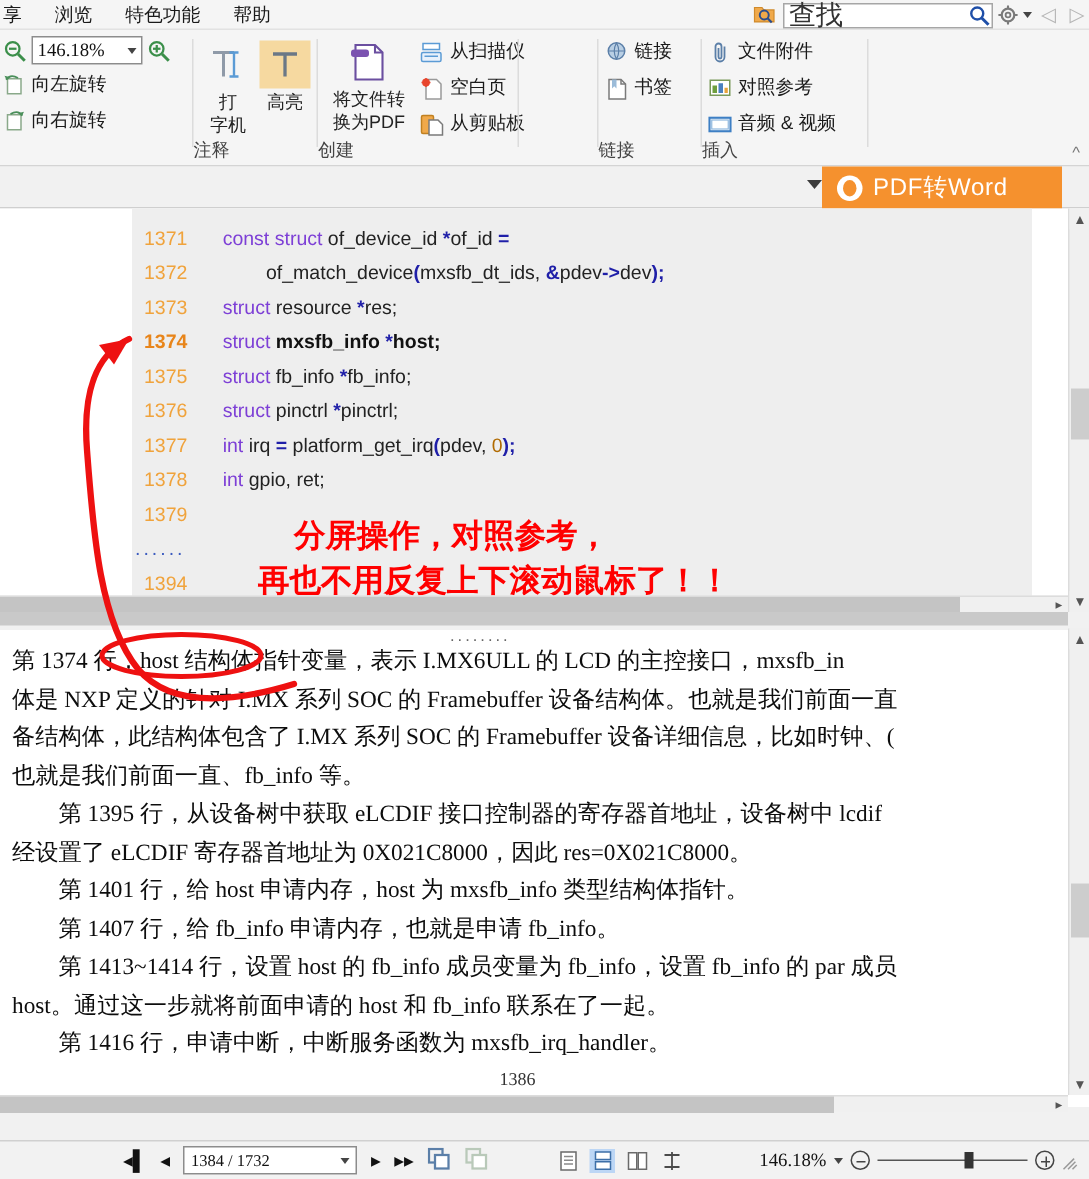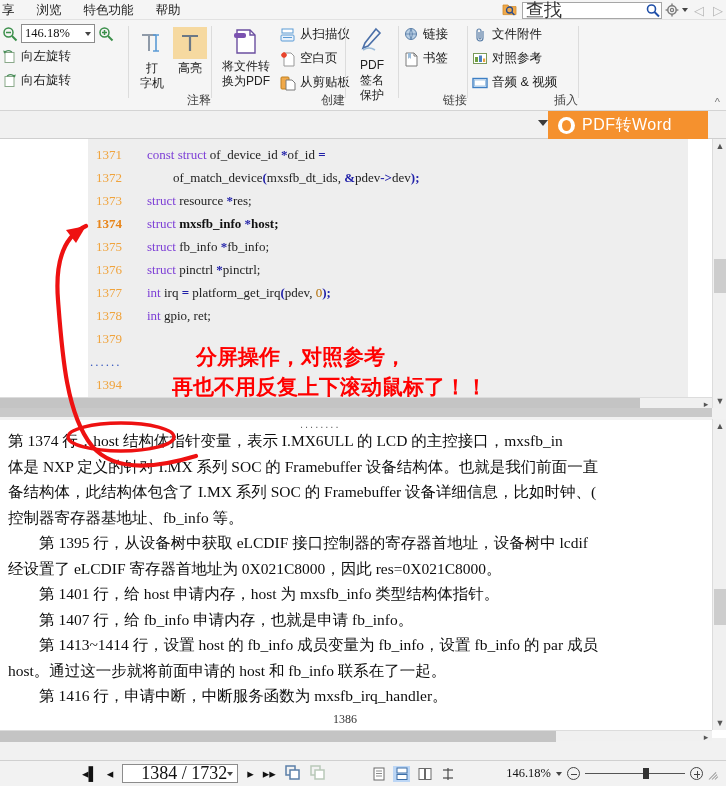--- a/index.html
+++ b/index.html
@@ -39,21 +39,21 @@
   .nav-arrow { font-size: 13px; color: #b5b5b5; padding: 0 3px; }
 
   
   .ribbon {
     position: absolute; left: 0; top: 20px; width: 726px; height: 91px;
     background: #f5f5f5; border-bottom: 1px solid #d4d4d4;
   }
   .rib-group { position: absolute; top: 0; height: 91px; }
   .rib-sep { position: absolute; top: 6px; width: 1px; height: 72px; background: #dcdcdc; }
   .rib-caption {
-    position: absolute; bottom: 2px; width: 100%; text-align: right;
+    position: absolute; bottom: 2px; width: 100%; text-align: left;
     font-size: 12px; color: #444;
   }
 
   
   .zoom-row { position: absolute; left: 2px; top: 4px; display: flex; align-items: center; gap: 3px; }
   .zoom-combo {
     display: flex; align-items: center; height: 19px; width: 74px;
     border: 1px solid #8c8c8c; background: #fff; padding: 0 3px;
   }
   .zoom-combo .v { flex: 1; font-size: 12.5px; color: #111; font-family: "Liberation Serif", serif; }
@@ -91,21 +91,21 @@
 
   
   .pane-top {
     position: absolute; left: 0; top: 139px; width: 726px; height: 268px;
     background: #ffffff; overflow: hidden;
   }
   .code-block {
     position: absolute; left: 88px; top: 0px; width: 600px; background: #eeeeee;
     padding: 4px 0 6px 0;
   }
-  .cline { display: flex; height: 23px; align-items: center; font-family: Liberation Serif, serif; font-size: 13px; }
+  .cline { display: flex; height: 23px; align-items: flex-end; font-family: Liberation Sans, sans-serif; font-size: 13px; }
   .cno { width: 46px; text-align: left; color: #f0a33c; flex: none; padding-left: 8px; }
   .cno.bold { color: #e8851a; font-weight: bold; }
   .ctxt { white-space: pre; color: #222; }
   .kw { color: #7d3fd6; }
   .id { color: #222; }
   .pun { color: #1f1fa8; font-weight: bold; }
   .num { color: #b06a00; }
   .bld { font-weight: bold; color: #111; }
   .dots { color: #3b5bbf; letter-spacing: 2px; padding-left: 2px; }
 
@@ -152,21 +152,21 @@
     position: absolute; left: 0; bottom: 0; width: 726px; height: 26px;
     background: #f2f2f2; border-top: 1px solid #d0d0d0;
     display: flex; align-items: center;
   }
   .nav-grp { position: absolute; left: 82px; display: flex; align-items: center; gap: 9px; }
   .navbtn { font-size: 13px; color: #111; cursor: default; }
   .page-combo {
     display: flex; align-items: center; height: 19px; width: 116px;
     border: 1px solid #8c8c8c; background: #fff; padding: 0 4px;
   }
-  .page-combo .v { flex: 1; font-size: 18px; color: #111; font-family: "Liberation Serif", serif; text-align: right; }
+  .page-combo .v { flex: 1; font-size: 11px; color: #111; font-family: "Liberation Serif", serif; }
   .view-grp { position: absolute; left: 370px; display: flex; align-items: center; gap: 6px; }
   .vbtn { width: 17px; height: 16px; display:flex; align-items:center; justify-content:center; }
   .vbtn.sel { background: #bcd6f5; }
   .zoom-grp { position: absolute; right: 6px; display: flex; align-items: center; gap: 5px; }
   .zoom-val { font-size: 12.5px; color: #111; font-family: "Liberation Serif", serif; }
   .slider-track { width: 100px; height: 1px; background: #555; position: relative; }
   .slider-thumb { position: absolute; left: 58px; top: -5px; width: 6px; height: 11px; background: #333; }
   .circ { width: 13px; height: 13px; border-radius: 50%; border: 1px solid #444; position: relative; }
   .circ:before { content:""; position:absolute; left:2.5px; top:5.5px; width:6px; height:1px; background:#444; }
   .circ.plus:after { content:""; position:absolute; left:5.5px; top:2.5px; width:1px; height:7px; background:#444; }
@@ -318,33 +318,20 @@
         <svg width="16" height="16" viewBox="0 0 16 16">
           <rect x="1" y="2" width="8" height="12" rx="1" fill="#f0a94a" stroke="#c08020" stroke-width="1"></rect>
           <path d="M6 5 h6 l3 3 v7 H6 z" fill="#fff" stroke="#7a7a7a" stroke-width="1"></path>
         </svg>
         <span class="lbl">从剪贴板</span>
       </div>
       <div class="rib-caption">创建</div>
     </div>
     <div class="rib-sep" style="left:345px;"></div>
 
-    <div class="rib-group" style="left:346px; width:52px;">
-      <div class="bigbtn" style="left:4px; top:3px; width:44px;">
-        <div class="glyph">
-          <svg width="28" height="28" viewBox="0 0 28 28">
-            <path d="M18 3 l4 4 L10 20 l-5 2 l2 -5 z" fill="none" stroke="#4a6fa8" stroke-width="1.6"></path>
-            <path d="M5 24 q6 -4 12 0" fill="none" stroke="#9bbbd8" stroke-width="1.6"></path>
-          </svg>
-        </div>
-        <div class="lbl">PDF</div>
-        <div class="lbl">签名</div>
-        <div class="lbl">保护</div>
-      </div>
-    </div>
     <div class="rib-sep" style="left:398px;"></div>
 
     <div class="rib-group" style="left:399px; width:68px;">
       <div class="smallrow" style="left:4px; top:6px;">
         <svg width="16" height="16" viewBox="0 0 16 16">
           <circle cx="8" cy="7" r="5.5" fill="#b9cfe4" stroke="#5b7fa8" stroke-width="1"></circle>
           <path d="M2.5 7 h11 M8 1.5 q3 5.5 0 11 M8 1.5 q-3 5.5 0 11" fill="none" stroke="#5b7fa8" stroke-width="0.8"></path>
         </svg>
         <span class="lbl">链接</span>
       </div>
@@ -462,21 +449,21 @@
   </div>
 
   <div class="split-band" style="top:408px;"></div>
 
   <div class="pane-bot">
     <div class="dotmark" style="left:300px; top:-2px;">........</div>
     <div id="docbody" style="padding-top:8px;">
         <div class="doc-p">第 1374 行，host 结构体指针变量，表示 I.MX6ULL 的 LCD 的主控接口，mxsfb_in</div>
         <div class="doc-p">体是 NXP 定义的针对 I.MX 系列 SOC 的 Framebuffer 设备结构体。也就是我们前面一直</div>
         <div class="doc-p">备结构体，此结构体包含了 I.MX 系列 SOC 的 Framebuffer 设备详细信息，比如时钟、(</div>
-        <div class="doc-p">控制器寄存器基地址、fb_info 等。</div>
+        <div class="doc-p">也就是我们前面一直、fb_info 等。</div>
         <div class="doc-p">　　第 1395 行，从设备树中获取 eLCDIF 接口控制器的寄存器首地址，设备树中 lcdif</div>
         <div class="doc-p">经设置了 eLCDIF 寄存器首地址为 0X021C8000，因此 res=0X021C8000。</div>
         <div class="doc-p">　　第 1401 行，给 host 申请内存，host 为 mxsfb_info 类型结构体指针。</div>
         <div class="doc-p">　　第 1407 行，给 fb_info 申请内存，也就是申请 fb_info。</div>
         <div class="doc-p">　　第 1413~1414 行，设置 host 的 fb_info 成员变量为 fb_info，设置 fb_info 的 par 成员</div>
         <div class="doc-p">host。通过这一步就将前面申请的 host 和 fb_info 联系在了一起。</div>
         <div class="doc-p">　　第 1416 行，申请中断，中断服务函数为 mxsfb_irq_handler。</div>
       </div>
     <div class="pagenum" style="top:292px;">1386</div>
   </div>

